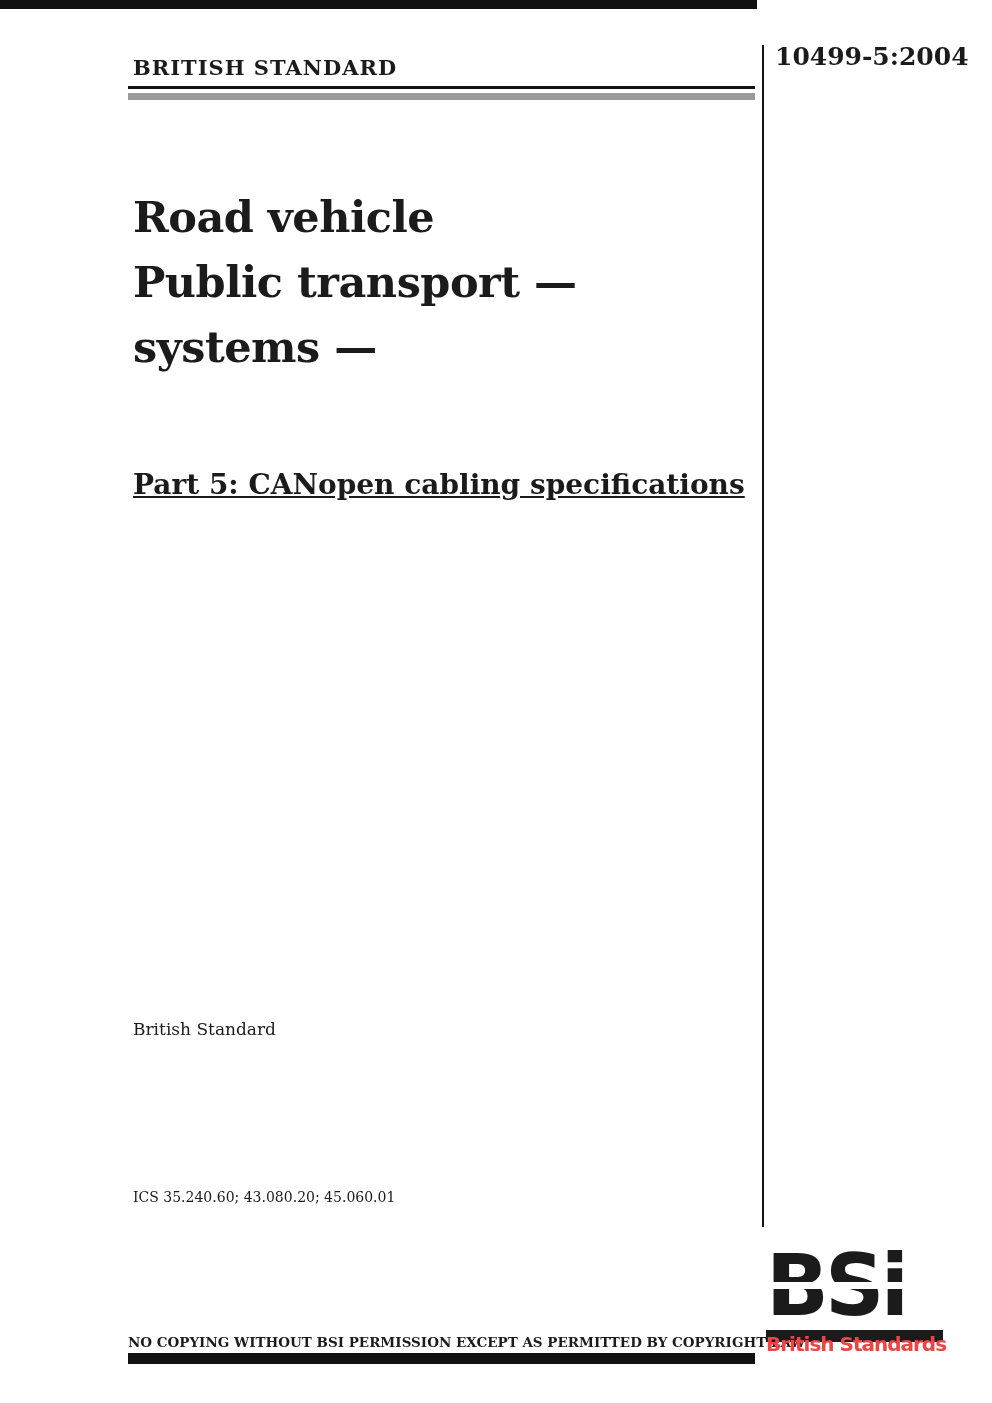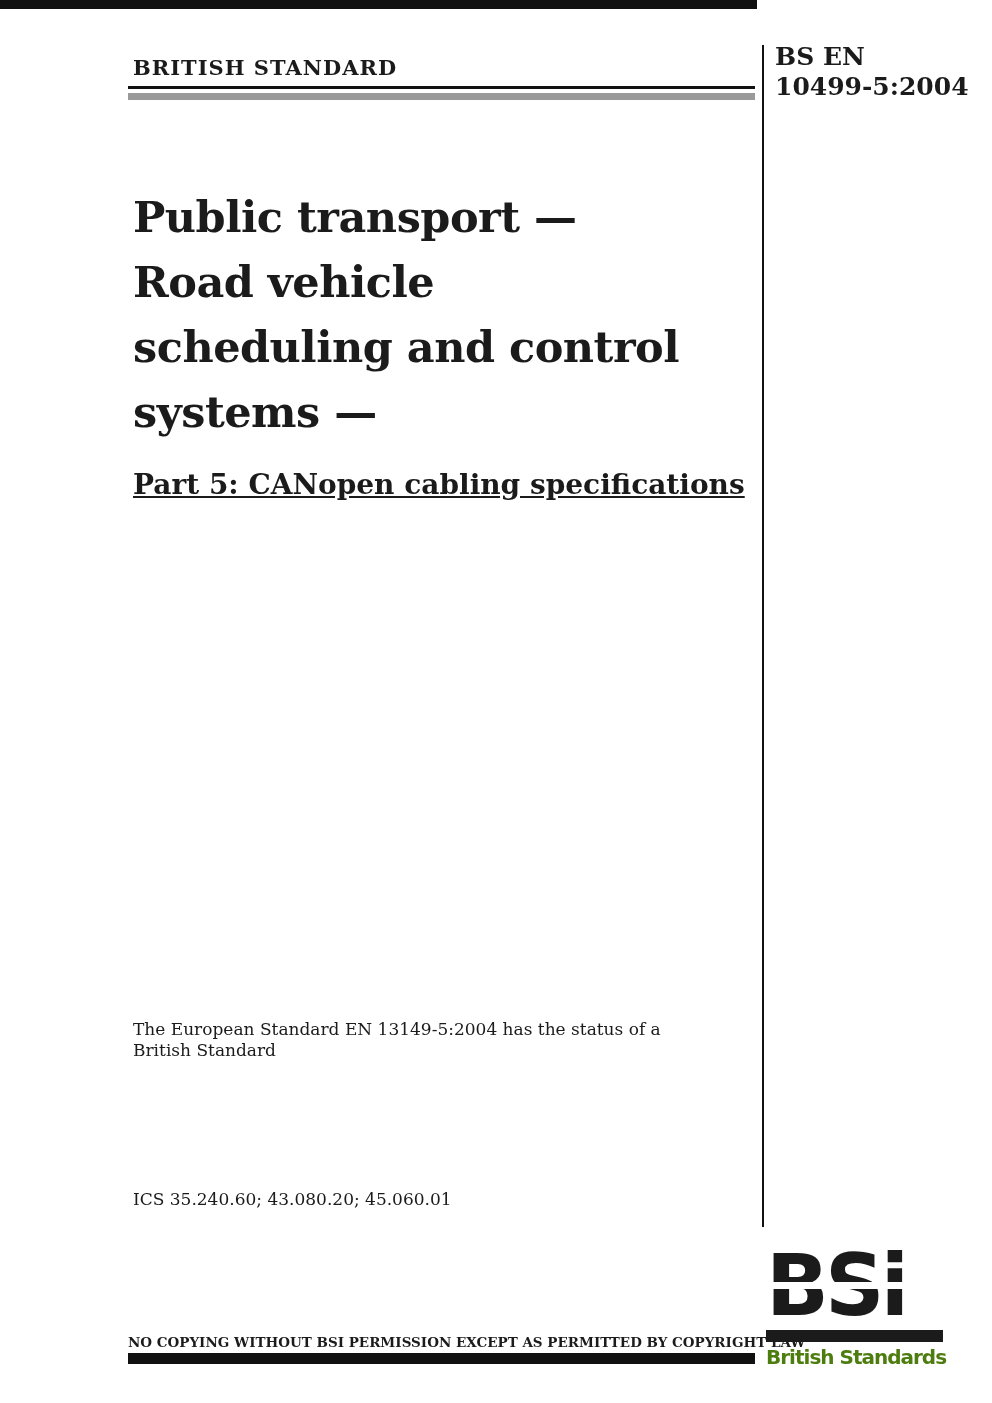--- a/index.html
+++ b/index.html
@@ -80,21 +80,21 @@
   .status-note {
     left: 133px; top: 1019px;
     font-size: 17px;
     line-height: 21px;
     white-space: nowrap;
   }
 
   
   .ics-codes {
     left: 133px; top: 1189px;
-    font-size: 17px;
+    font-size: 14px;
     white-space: nowrap;
   }
 
   
   .copyright-zone {
     left: 128px; top: 1334px;
     width: 627px;
     text-align: center;
     font-size: 13.5px;
     font-weight: bold;
@@ -130,59 +130,56 @@
     background: #ffffff;
   }
   .bsi-bar {
     position: absolute;
     left: 0; top: 74px;
     width: 177px; height: 12px;
     background: #1b1b1b;
   }
   .bsi-caption {
     position: absolute;
-    left: 0; top: 89px;
+    left: 0; top: 76px;
     font-family: "DejaVu Sans", sans-serif;
     font-weight: bold;
     font-size: 20px;
     letter-spacing: -1px;
-    color: #4d7c0f;
+    color: #ef4444;
     white-space: nowrap;
   }
 </style>
 </head>
 <body>
 
 <div class="page">
 
   <div class="abs top-edge-bar"></div>
 
   <div class="abs masthead">BRITISH STANDARD</div>
 
   <div class="abs rule-black"></div>
   <div class="abs rule-gray"></div>
 
   <div class="abs column-divider"></div>
 
   <div class="abs doc-ref">
-    <div>BS EN</div>
     <div>10499-5:2004</div>
   </div>
 
   <div class="abs doc-title">
+    <div>Road vehicle</div>
     <div>Public transport —</div>
-    <div>Road vehicle</div>
-    <div>scheduling and control</div>
     <div>systems —</div>
   </div>
 
   <div class="abs doc-subtitle">Part 5: CANopen cabling specifications</div>
 
   <div class="abs status-note">
-    <div>The European Standard EN 13149-5:2004 has the status of a</div>
     <div>British Standard</div>
   </div>
 
   <div class="abs ics-codes">ICS 35.240.60; 43.080.20; 45.060.01</div>
 
   <div class="abs copyright-zone">NO COPYING WITHOUT BSI PERMISSION EXCEPT AS PERMITTED BY COPYRIGHT LAW</div>
 
   <div class="abs footer-bar"></div>
 
   <div class="abs bsi-logo">

